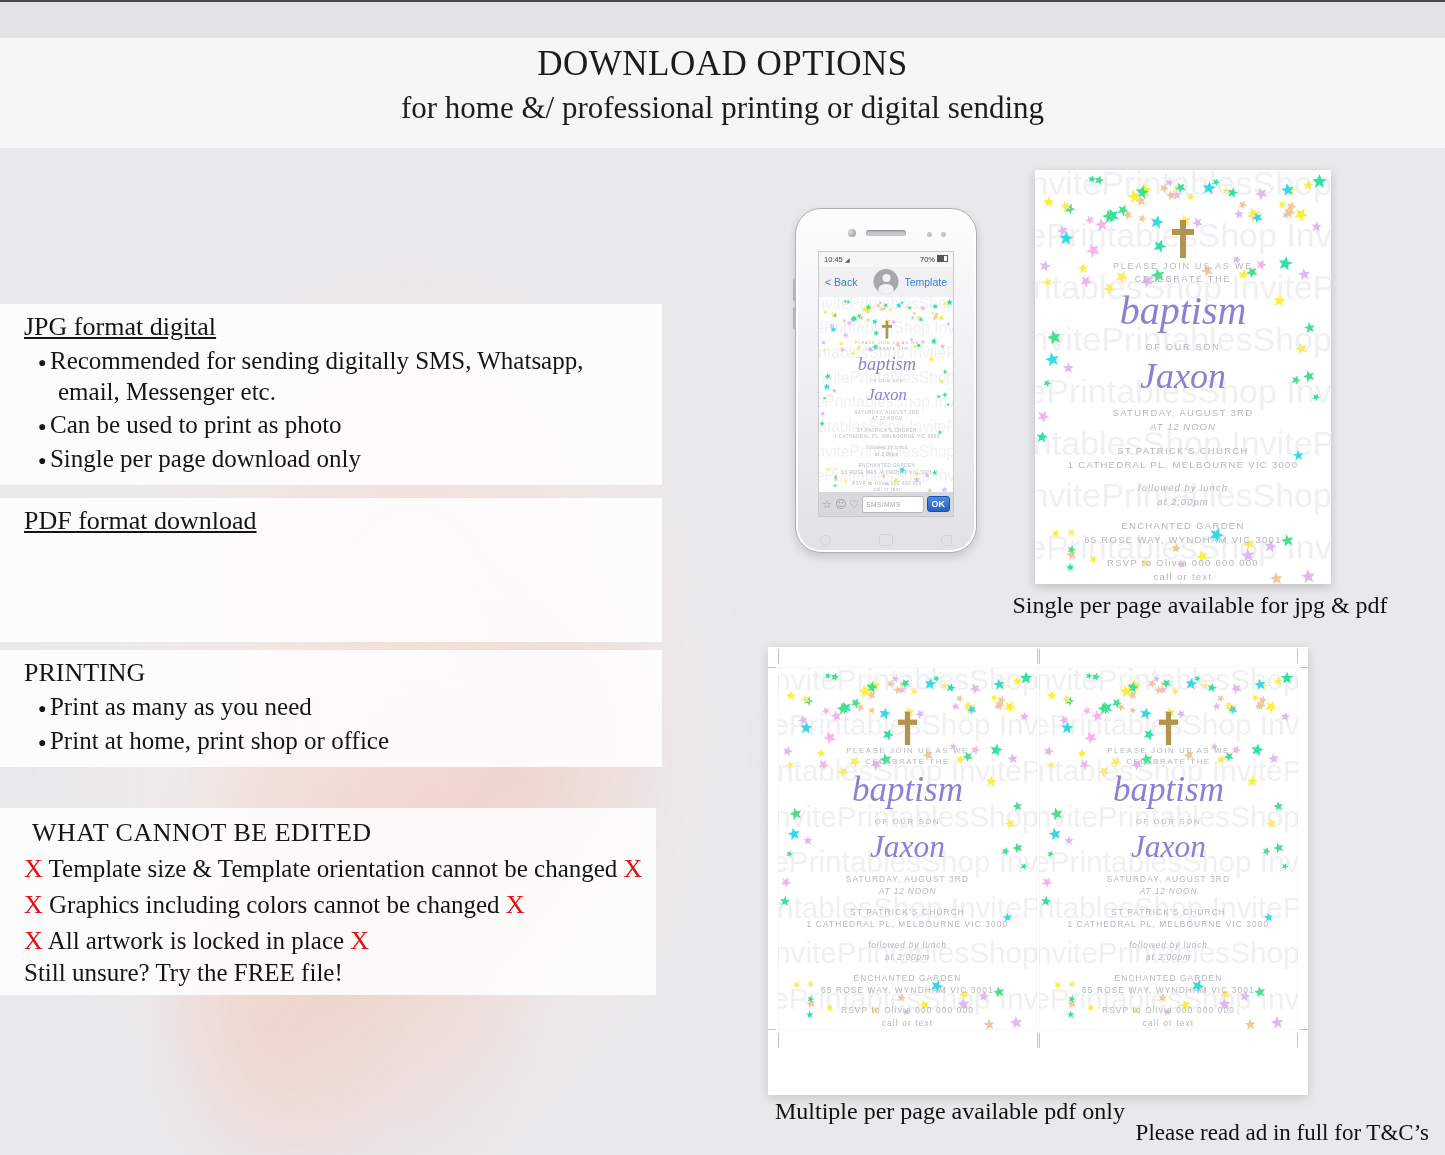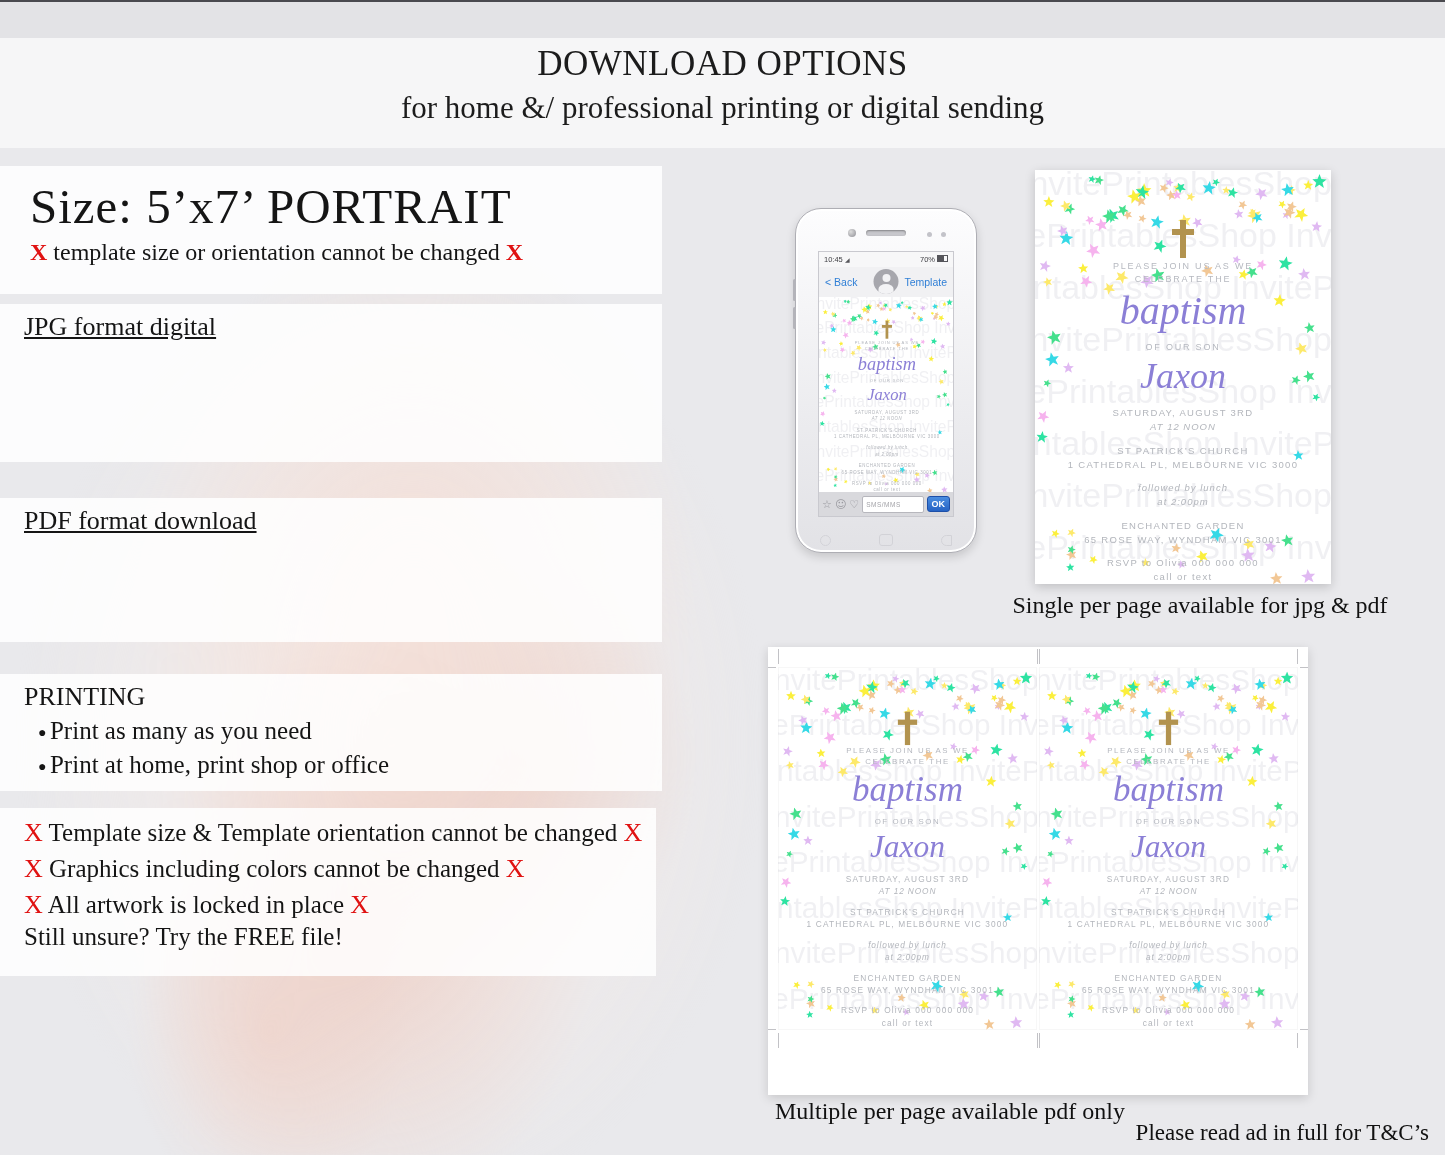--- a/index.html
+++ b/index.html
@@ -27,21 +27,21 @@
   
   .strip{position:absolute;left:0;background:rgba(255,255,255,.86);box-sizing:border-box;}
   .size-strip{top:164px;width:662px;height:128px;padding:10px 0 0 30px;}
   .size-title{font-size:49px;letter-spacing:1px;margin:0;line-height:1.25;font-weight:400;}
   .x-note{font-size:24px;margin-top:2px;}
   .x-mark{color:#e01212;font-weight:bold;}
   .x-mark.big{font-weight:400;font-size:26px;}
   .sec{padding:6px 0 8px 24px;width:662px;}
   .jpg-strip{top:302px;min-height:158px;}
   .pdf-strip{top:496px;min-height:144px;}
-  .print-strip{top:672px;min-height:104px;}
+  .print-strip{top:648px;min-height:104px;}
   .edit-strip{top:806px;min-height:168px;width:656px;}
   .sec-heading{font-size:26px;margin:2px 0 4px 0;font-weight:400;}
   .sec-heading.underline{text-decoration:underline;}
   .sec ul{margin:4px 0 0 0;padding:0 18px 0 14px;list-style:none;}
   .sec ul li{font-size:25px;line-height:1.22;margin:3px 0;padding-left:20px;text-indent:-20px;}
   .sec ul li::before{content:"● ";font-size:14px;vertical-align:2px;}
   .edit-heading{font-size:26px;margin:4px 0 4px 8px;font-weight:400;letter-spacing:.5px;}
   .x-line{font-size:25px;line-height:1.3;margin:2px 0;}
   .edit-footer{font-size:25px;margin-top:2px;}
   
@@ -124,46 +124,44 @@
 <body>
 
 <div id="canvas">
   <div class="bg-band-top"></div>
   <div class="bg-band-title"></div>
   <div class="bg-flower"></div>
 
   <div class="main-title">DOWNLOAD OPTIONS</div>
   <div class="main-subtitle">for home &amp;/ professional printing or digital sending</div>
 
-  <div class="strip size-strip">
-    <h1 class="size-title">Size: 5’x7’ PORTRAIT</h1>
-    <div class="x-note">
-      <span class="x-mark">X</span>
-      <span>template size or orientation cannot be changed</span>
-      <span class="x-mark">X</span>
-    </div>
-  </div>
 
   <div class="strip sec jpg-strip">
     <div class="sec-heading underline">JPG format digital</div>
+    <ul>
+      <li>Recommended for sending digitally SMS, Whatsapp, email, Messenger etc.</li>
+      <li>Can be used to print as photo</li>
+      <li>Single per page download only</li>
+    </ul>
   </div>
 
   <div class="strip sec pdf-strip">
     <div class="sec-heading underline">PDF format download</div>
   </div>
 
   <div class="strip sec print-strip">
     <div class="sec-heading">PRINTING</div>
     <ul>
       <li>Print as many as you need</li>
       <li>Print at home, print shop or office</li>
     </ul>
   </div>
 
   <div class="strip sec edit-strip">
+    <div class="edit-heading">WHAT CANNOT BE EDITED</div>
     <div class="x-line">
       <span class="x-mark big">X</span>
       <span>Template size &amp; Template orientation cannot be changed</span>
       <span class="x-mark big">X</span>
     </div>
     <div class="x-line">
       <span class="x-mark big">X</span>
       <span>Graphics including colors cannot be changed</span>
       <span class="x-mark big">X</span>
     </div>

